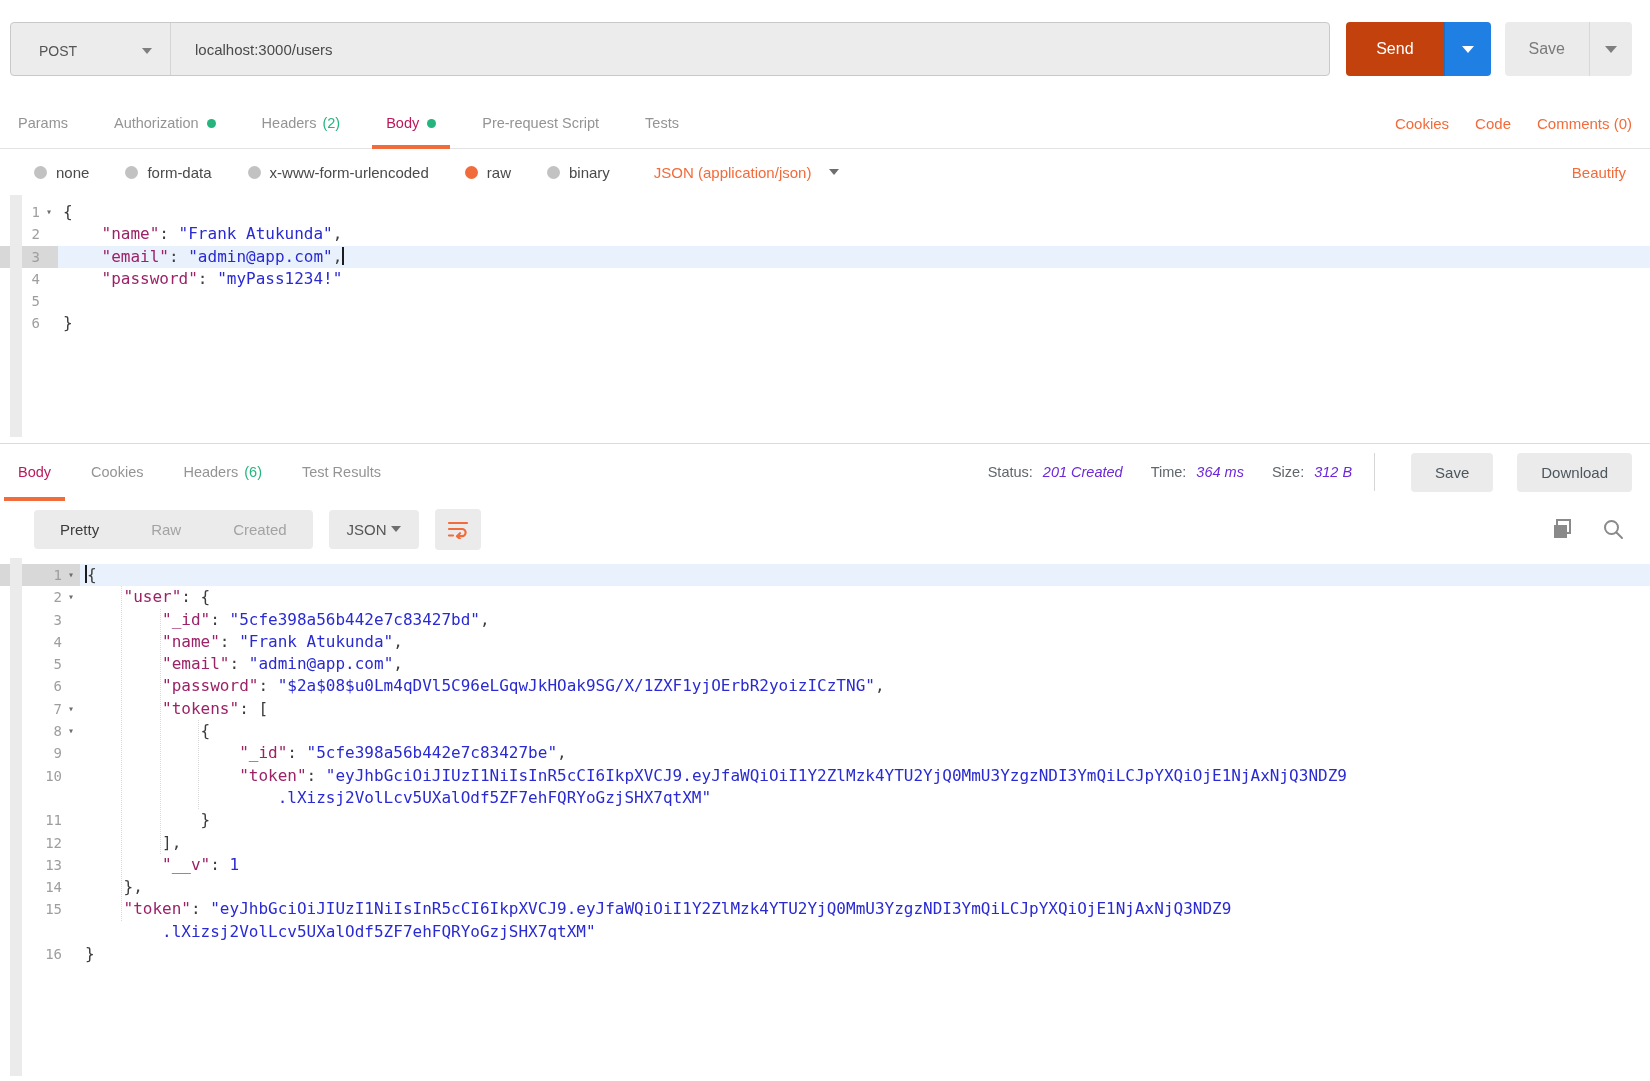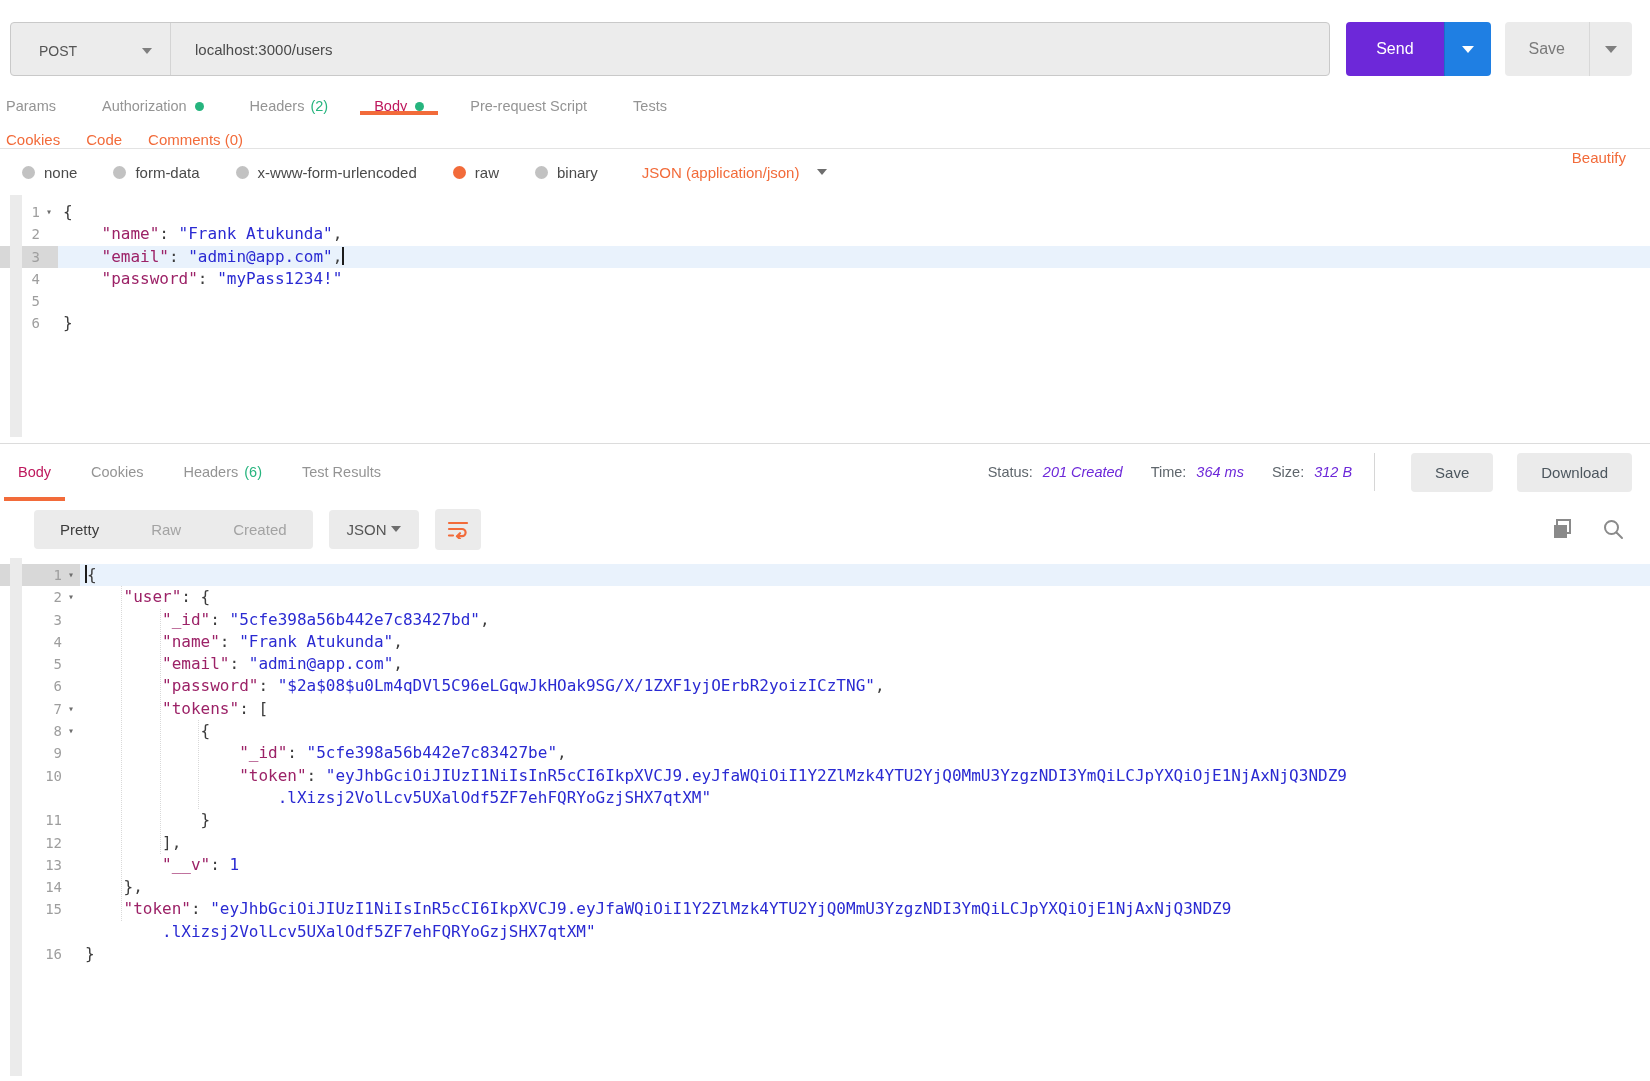--- a/index.html
+++ b/index.html
@@ -14,47 +14,47 @@
   .method-select { width:160px; display:flex; align-items:center; justify-content:space-between;
                    padding:4px 18px 0 28px; border-right:1px solid #d4d4d4; color:#555;
                    font-size:14px; cursor:pointer; }
   .url-input { flex:1; display:flex; align-items:center; padding-left:24px;
                color:#4a4a4a; font-size:15px; }
   .car { width:0; height:0; border-left:6px solid transparent; border-right:6px solid transparent;
          border-top:7px solid #7f7f7f; }
   .car.small { border-left-width:5px; border-right-width:5px; border-top-width:6px; }
   .split { display:flex; }
   .btn { border:none; cursor:pointer; font-family:inherit; }
-  .send-main { background:#6d28d9; color:#fff; font-size:16px; padding:14px 30px;
+  .send-main { background:#c2410c; color:#fff; font-size:16px; padding:14px 30px;
                border-radius:4px 0 0 4px; border-right:1px solid #1b6fc7;text-align:center; }
   .send-caret { background:#1f7fe3; width:46px; border-radius:0 4px 4px 0;
                 display:flex; align-items:center; justify-content:center; }
   .send-caret .car { border-top-color:#fff; }
   .save-split { margin-left:14px; }
   .save-main { background:#ebebeb; color:#7a7a7a; font-size:16px; padding:0 24px;
                border-radius:4px 0 0 4px; border-right:1px solid #d8d8d8; }
   .save-caret { background:#ebebeb; width:42px; border-radius:0 4px 4px 0;
                 display:flex; align-items:center; justify-content:center; }
 
   
   .req-tabs-row { display:flex; align-items:stretch; justify-content:space-between;
-                  height:51px; margin-top:22px; padding:0 6px; border-bottom:1px solid #e3e3e3;flex-direction:column; }
+                  height:51px; margin-top:22px; padding:0 18px; border-bottom:1px solid #e3e3e3; }
   .tabs { display:flex; gap:46px; }
   .tab { display:flex; align-items:center; font-size:14.5px; color:#949494;
          position:relative; cursor:pointer; }
   .tab.active { color:#be185d; }
   .tab.active::after { content:""; position:absolute; left:-14px; right:-14px; bottom:-1px;
                        height:4px; background:#f26b3a; }
   .dot { width:9px; height:9px; border-radius:50%; background:#26b47e; margin-left:8px; }
   .count { color:#26b47e; margin-left:6px; }
   .tab-links { display:flex; align-items:center; gap:26px; }
   .tab-link { color:#f26b3a; font-size:15px; cursor:pointer; }
 
   
-  .options-row { display:flex; height:46px; padding:0 24px 0 22px; }
+  .options-row { display:flex; align-items:center; height:46px; padding:0 24px 0 34px; }
   .opt { display:flex; align-items:center; margin-right:36px; cursor:pointer; }
   .radio { width:13px; height:13px; border-radius:50%; background:#c2c2c2; margin-right:9px; }
   .opt.selected .radio { background:#f26b3a; }
   .opt-label { font-size:15px; color:#4a4a4a; }
   .ct-select { display:flex; align-items:center; color:#f26b3a; font-size:15px;
                margin-left:8px; cursor:pointer; }
   .ct-select .car { margin-left:18px; border-top-color:#6e6e6e; }
   .beautify { margin-left:auto; color:#f26b3a; font-size:15px; cursor:pointer; }
 
   

